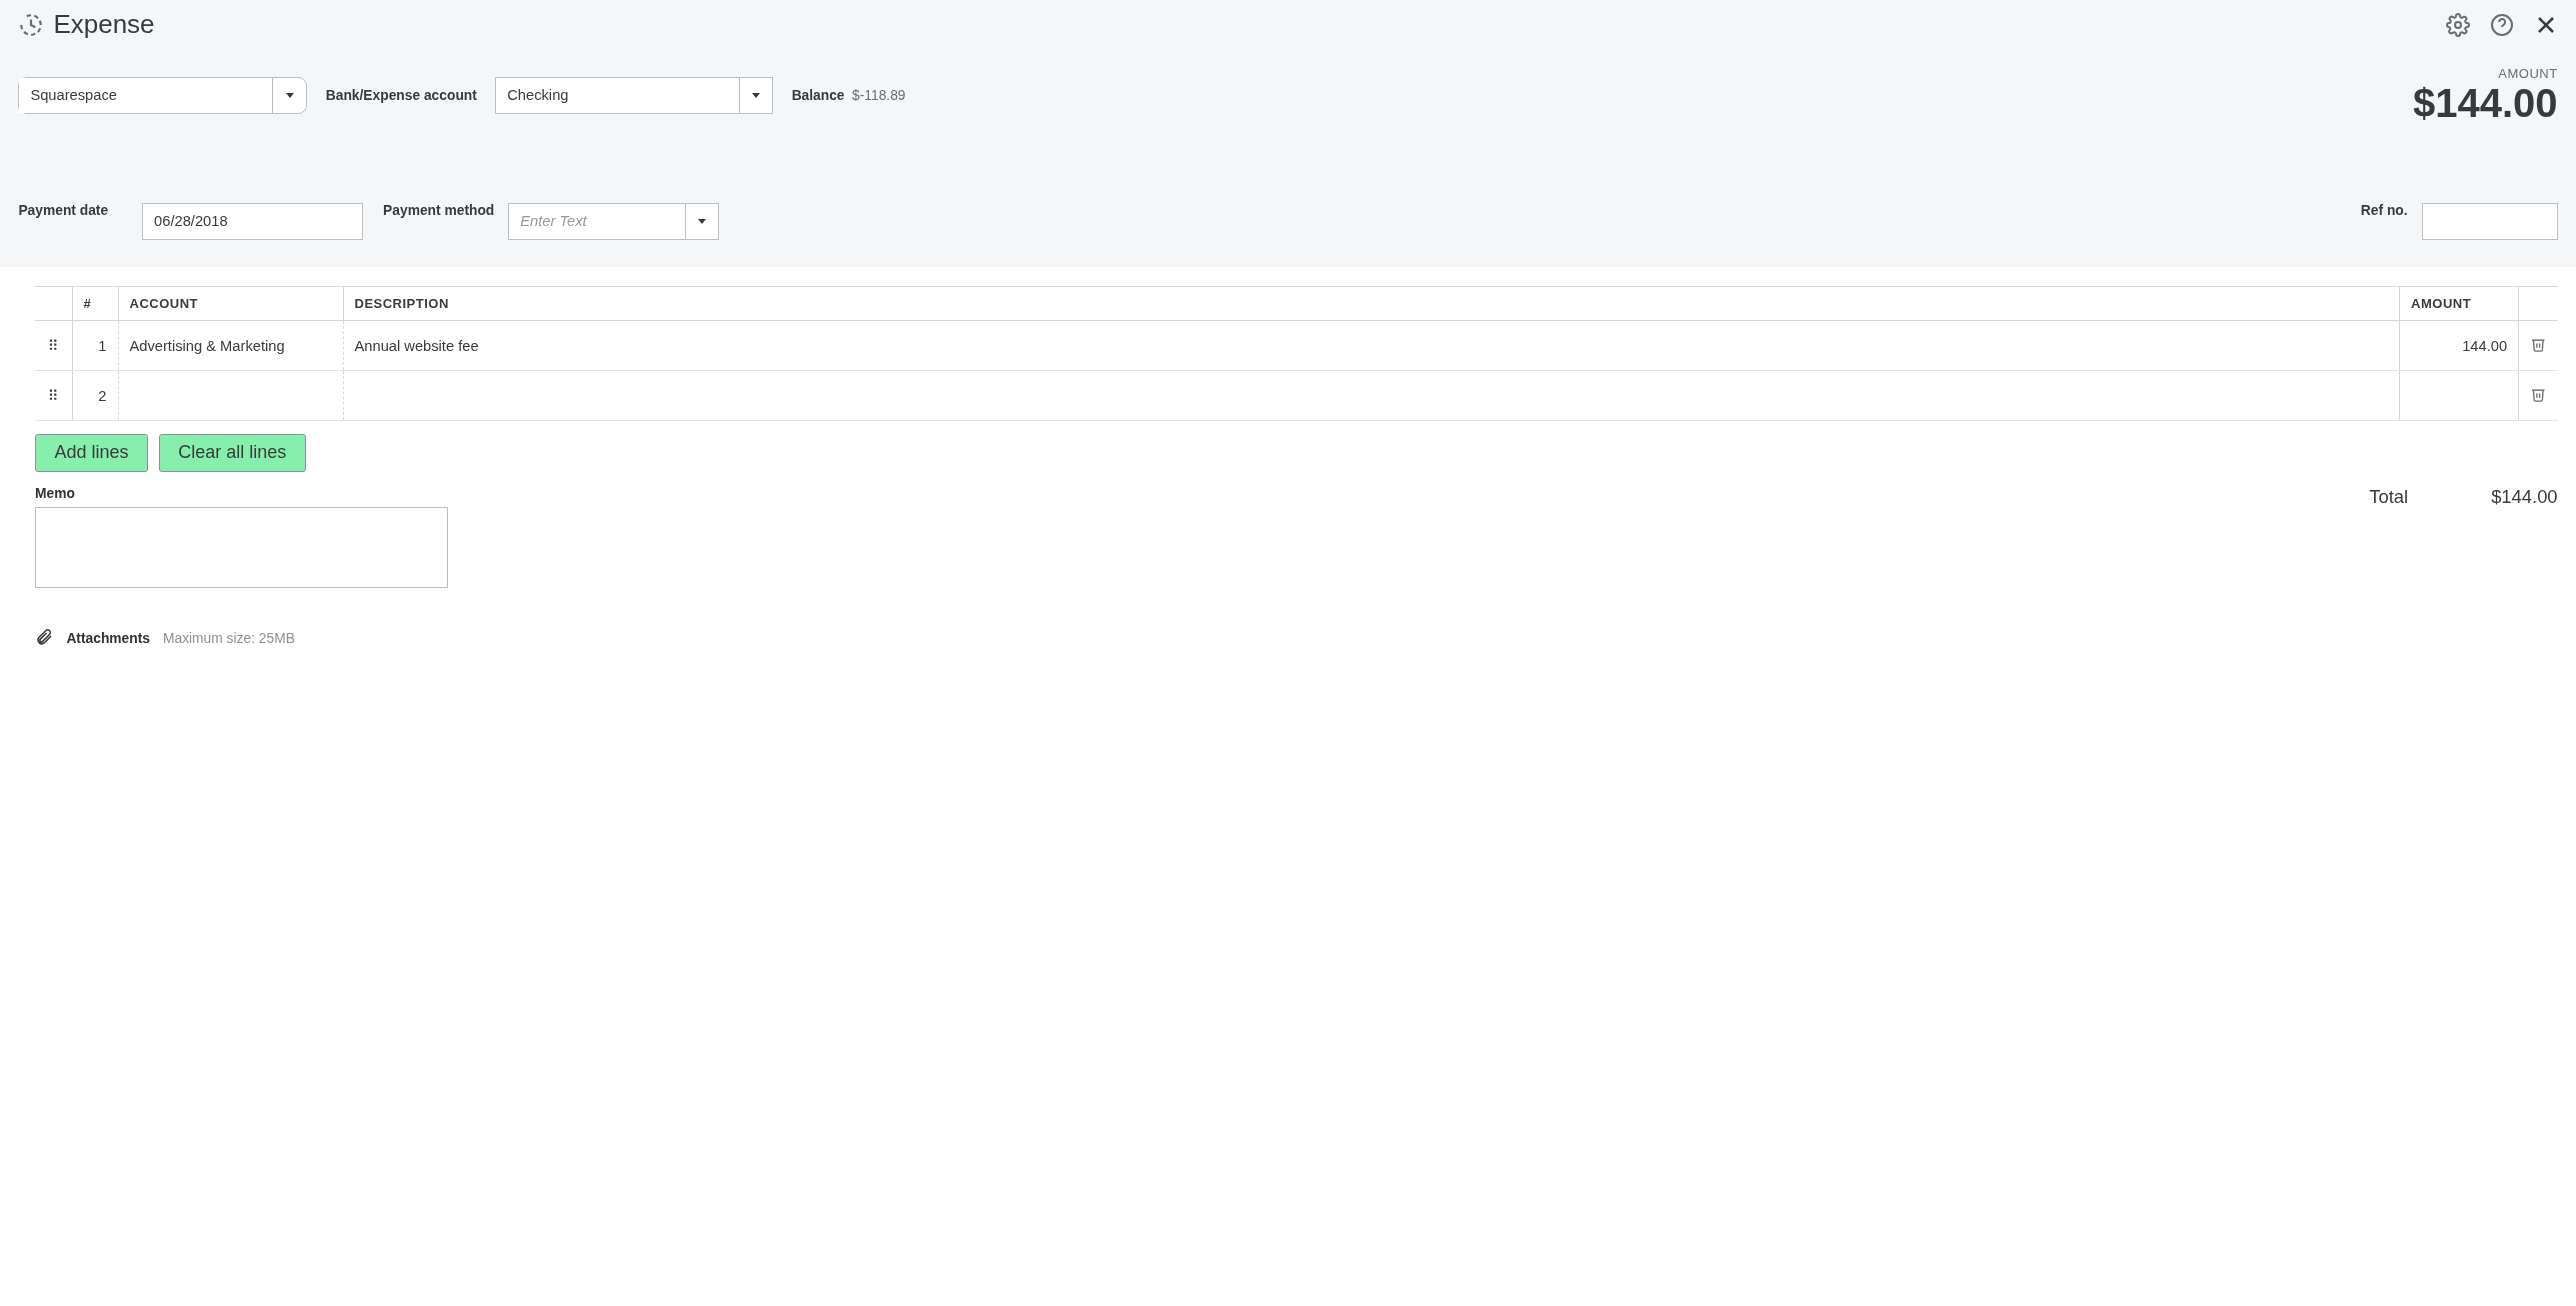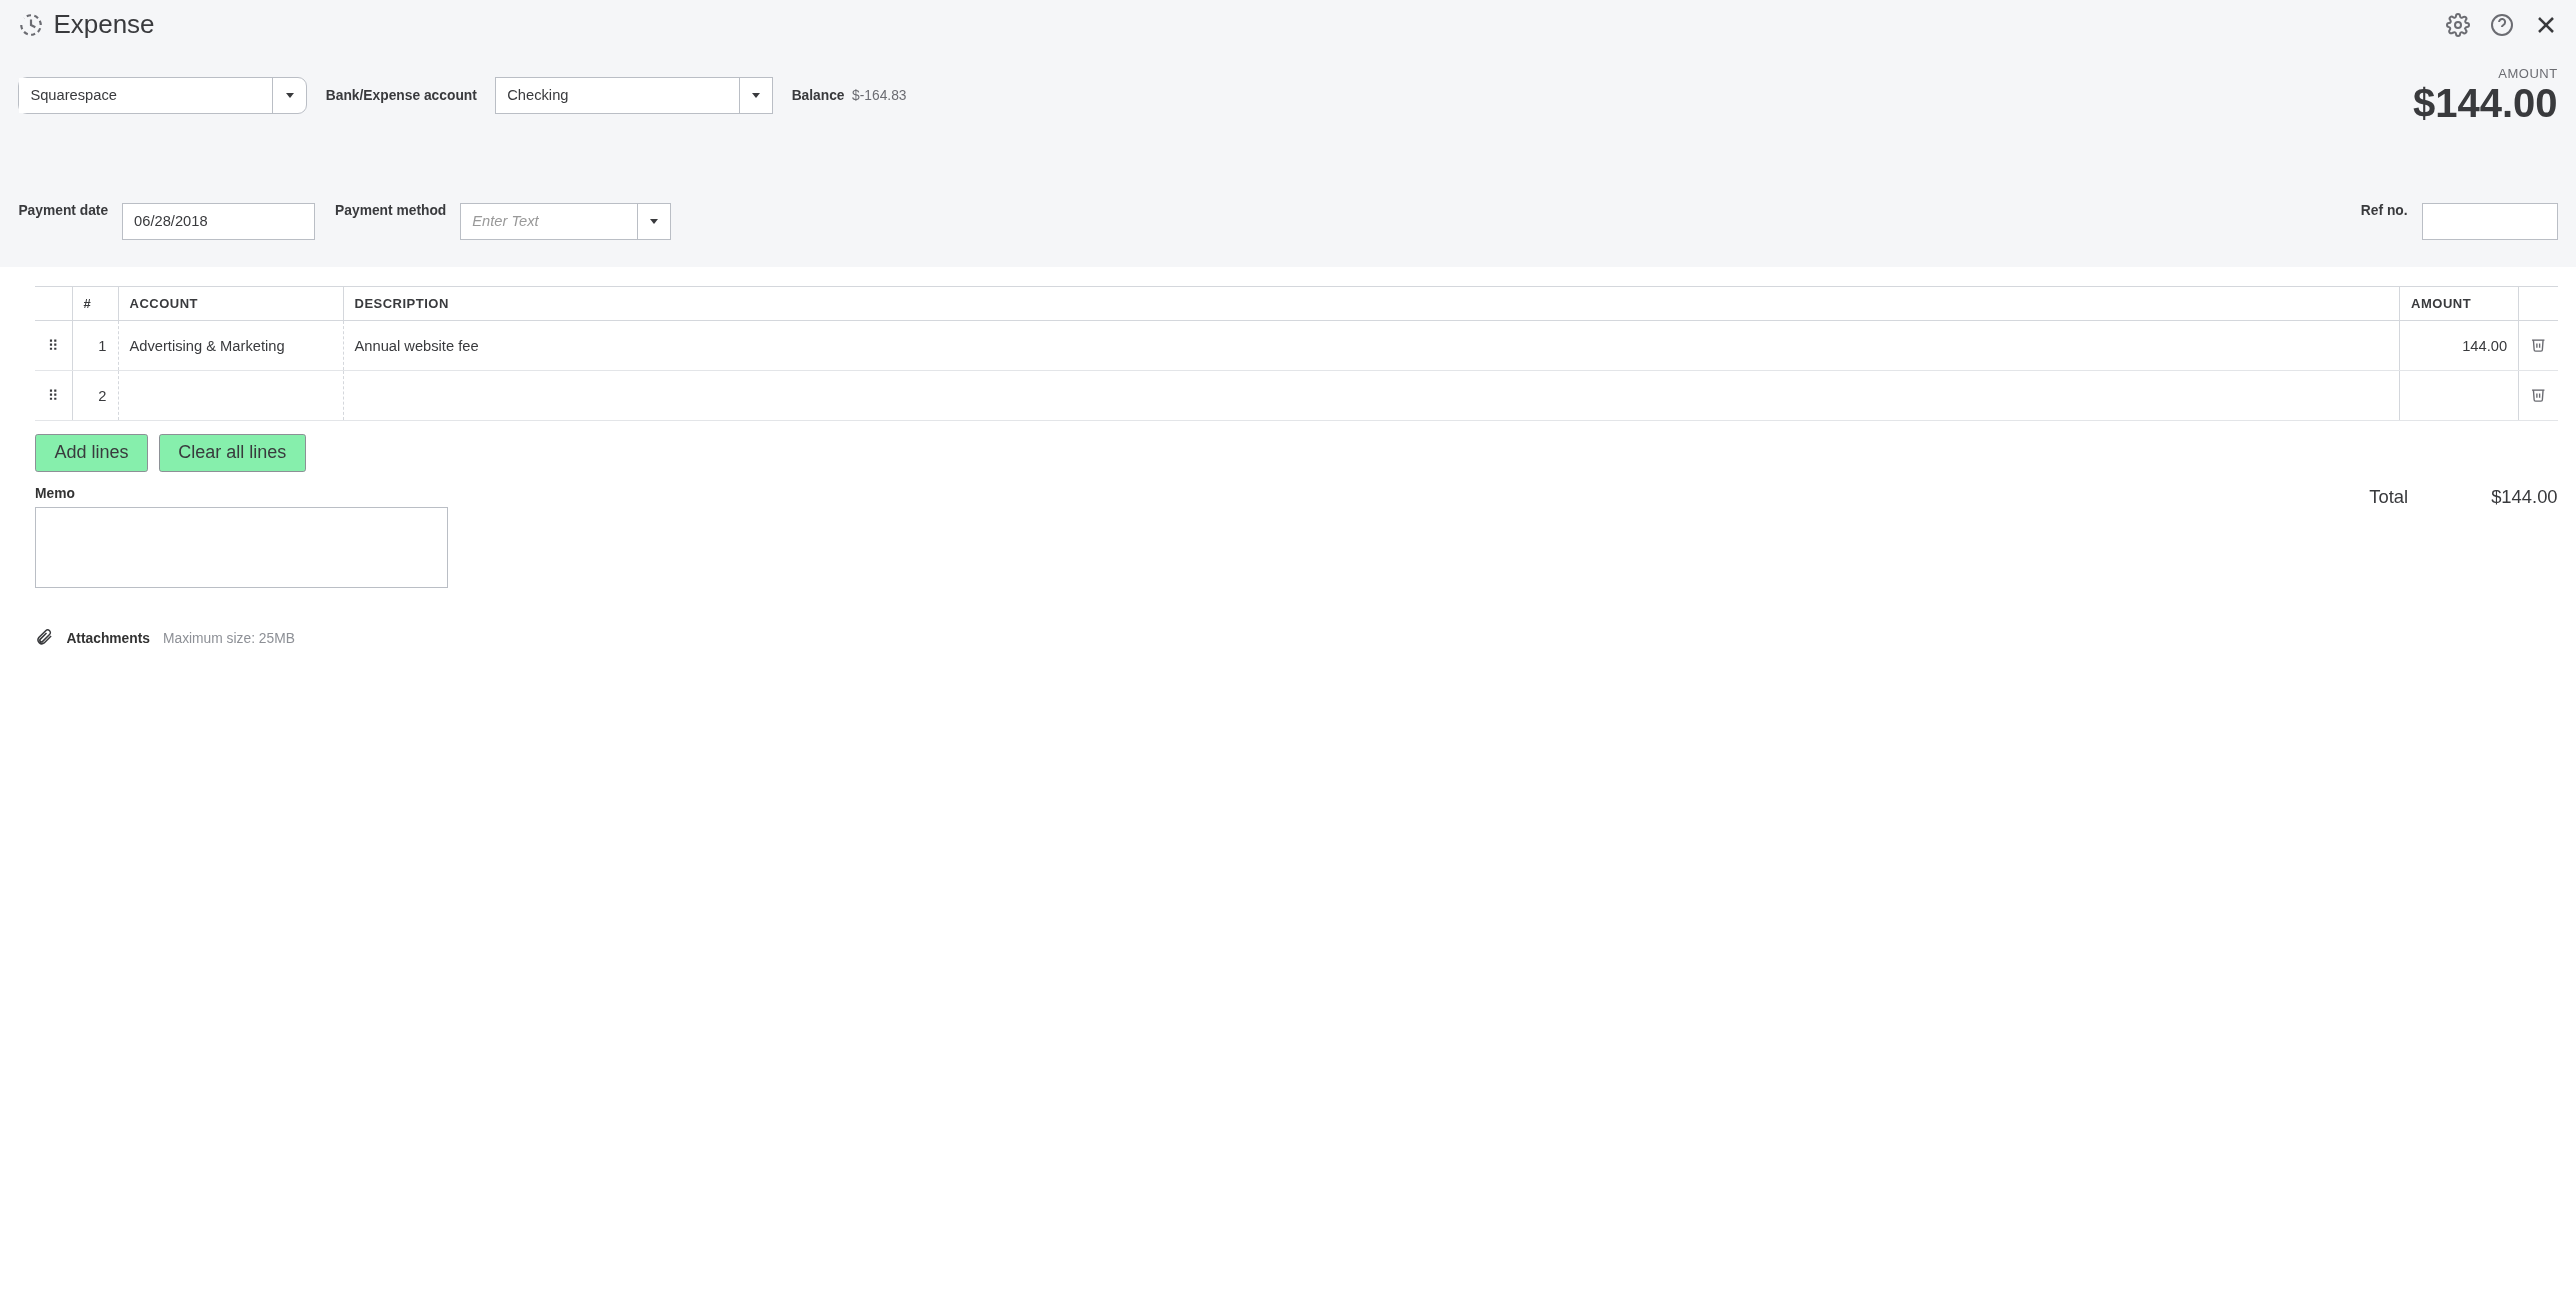--- a/index.html
+++ b/index.html
@@ -107,21 +107,21 @@
 .field-block { display: flex; flex-direction: row; gap: 14px; }
 .field-label { font-weight: 600; color: #393a3d; font-size: 13.8px; }
 .text-input {
   height: 37px;
   border: 0.9px solid #babec5;
   background: #fff;
   padding: 0 11px;
   font-size: 14.7px;
   color: #393a3d;
 }
-.date-input { width: 193px; }
+.date-input { width: 221px; margin-left: 20px; }
 .ref-input { width: 136px; }
 .spacer { flex: 1; }
 
 .table-section {
   padding: 18.4px 18.4px 0 35px;
 }
 .lines-table { width: 100%; border-collapse: collapse; }
 .lines-table thead th {
   text-align: left;
   font-size: 13px;
@@ -242,21 +242,21 @@
     </div>
     <span class="label-inline">Bank/Expense account</span>
     <div class="combo" style="width:278px;">
       <input class="combo-input" style="width: 254px;" value="Checking">
       <div class="combo-btn">
           <div class="caret-down"></div>
         </div>
     </div>
     <span>
       <span class="balance-label">Balance</span>
-      <span class="balance-value">$-164.83</span>
+      <span class="balance-value">$-118.89</span>
     </span>
     <div class="amount-box">
       <div class="amount-caption">AMOUNT</div>
       <div class="amount-value">$144.00</div>
     </div>
   </div>
 
   <div class="row2">
     <div class="field-block">
       <span class="field-label">Payment date</span>

